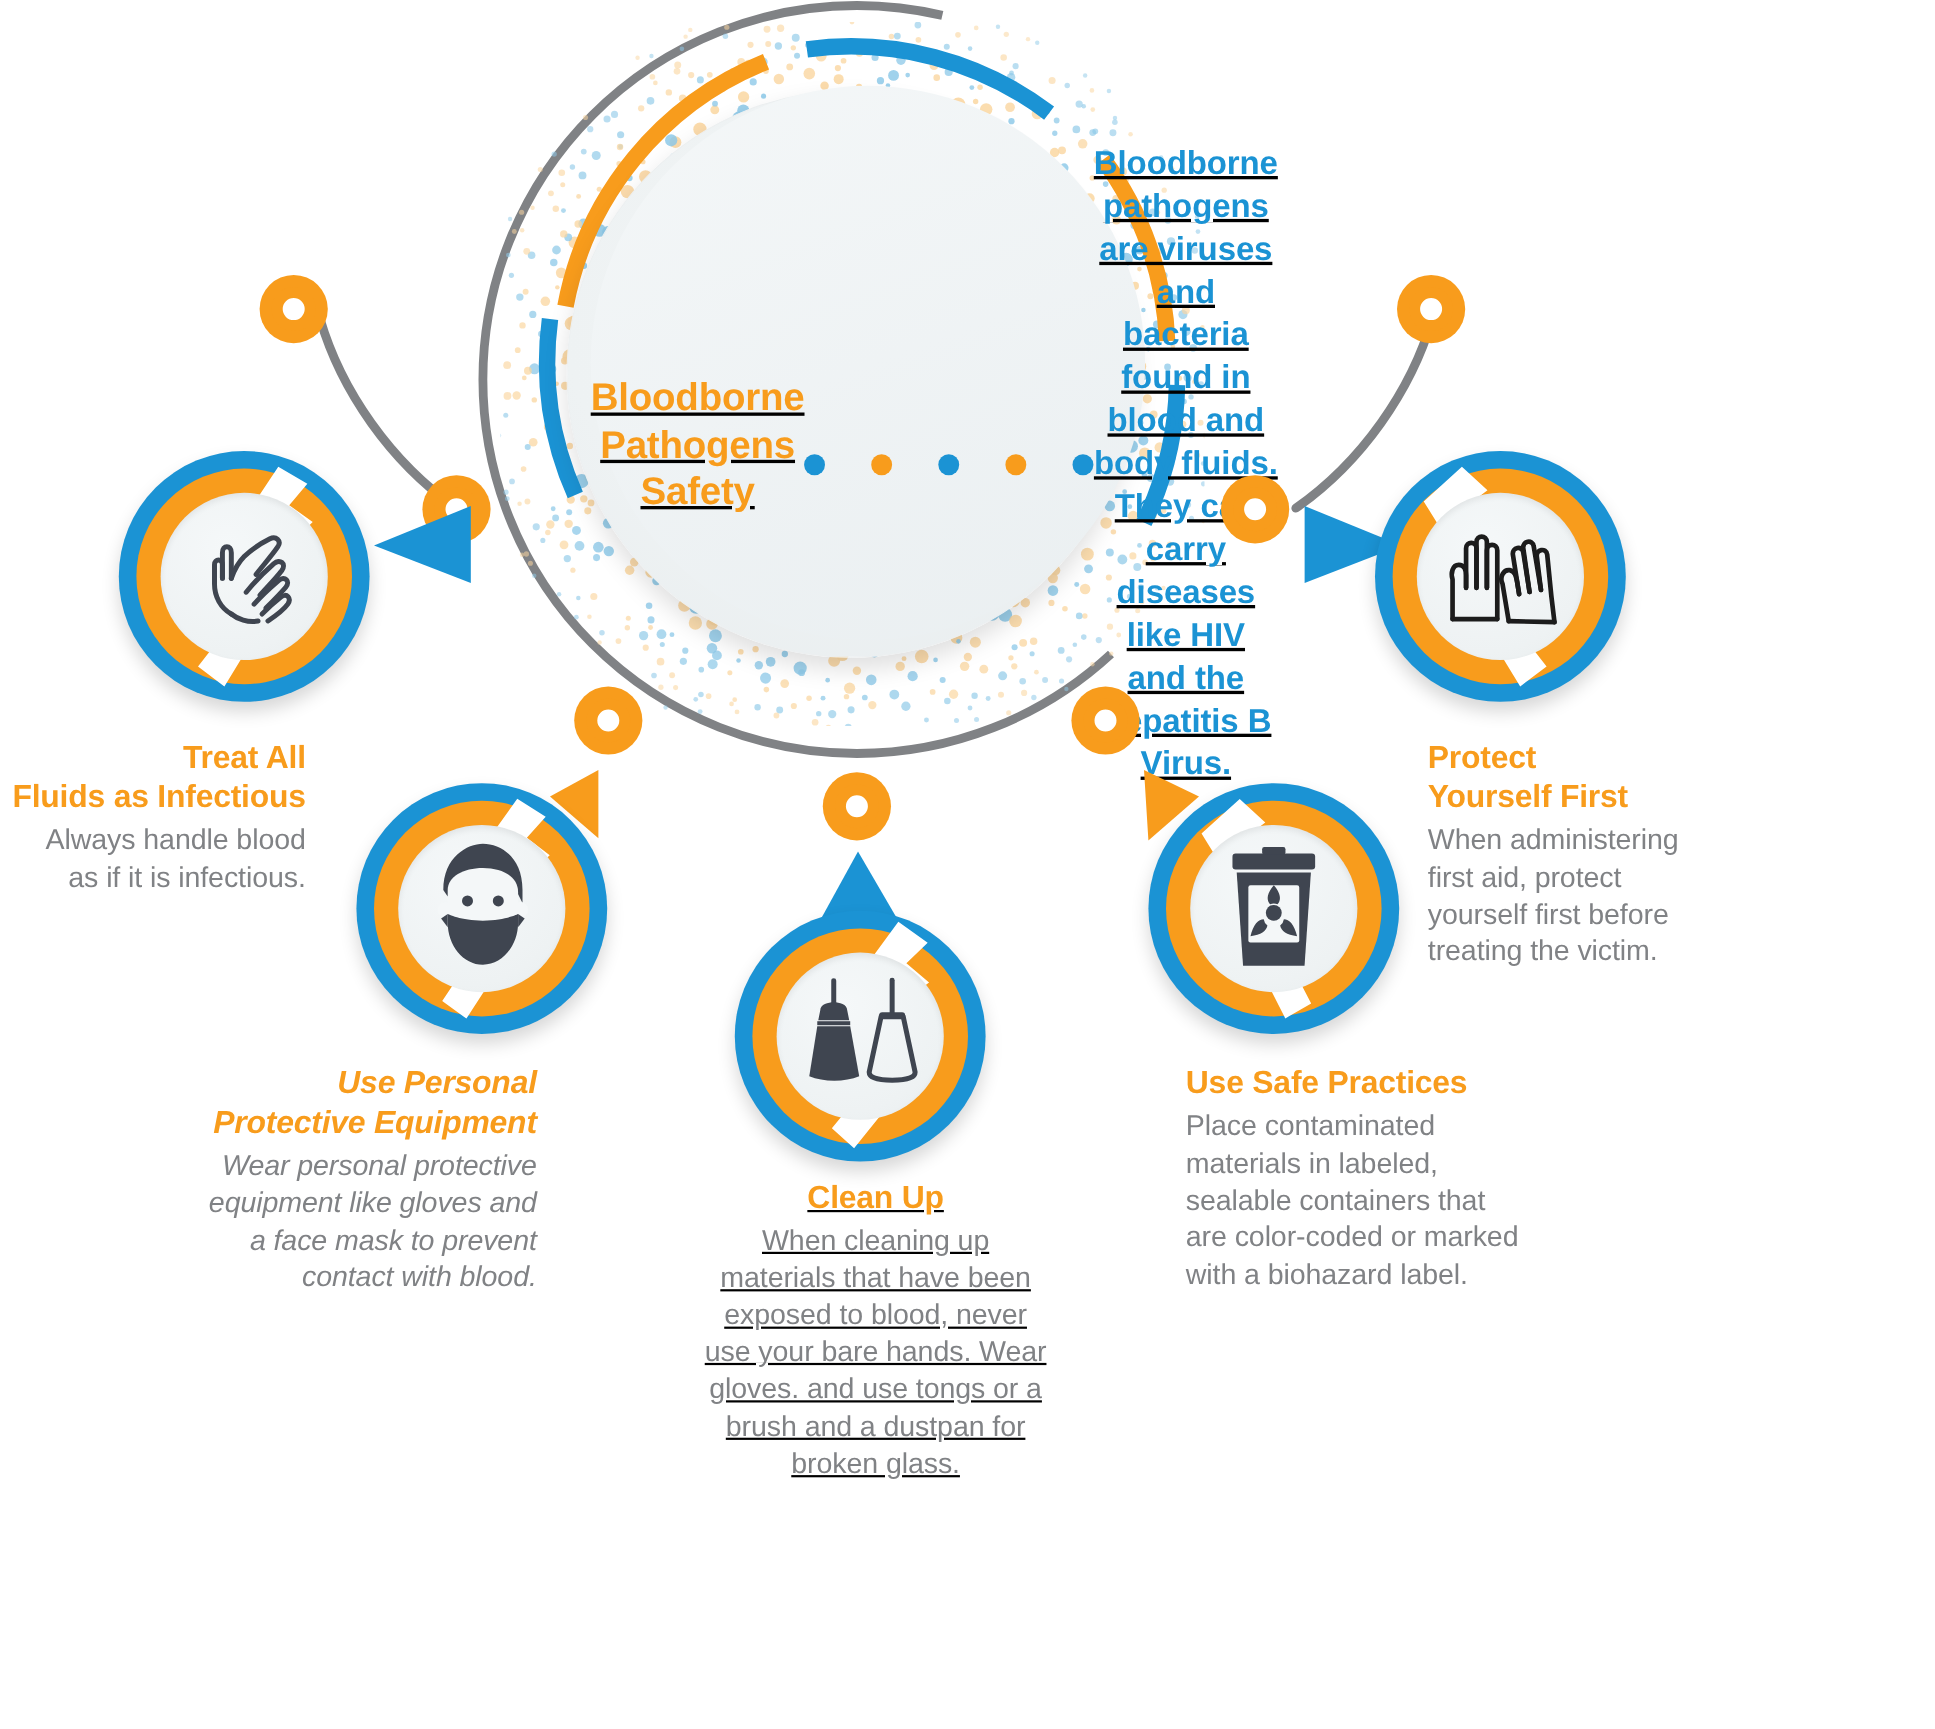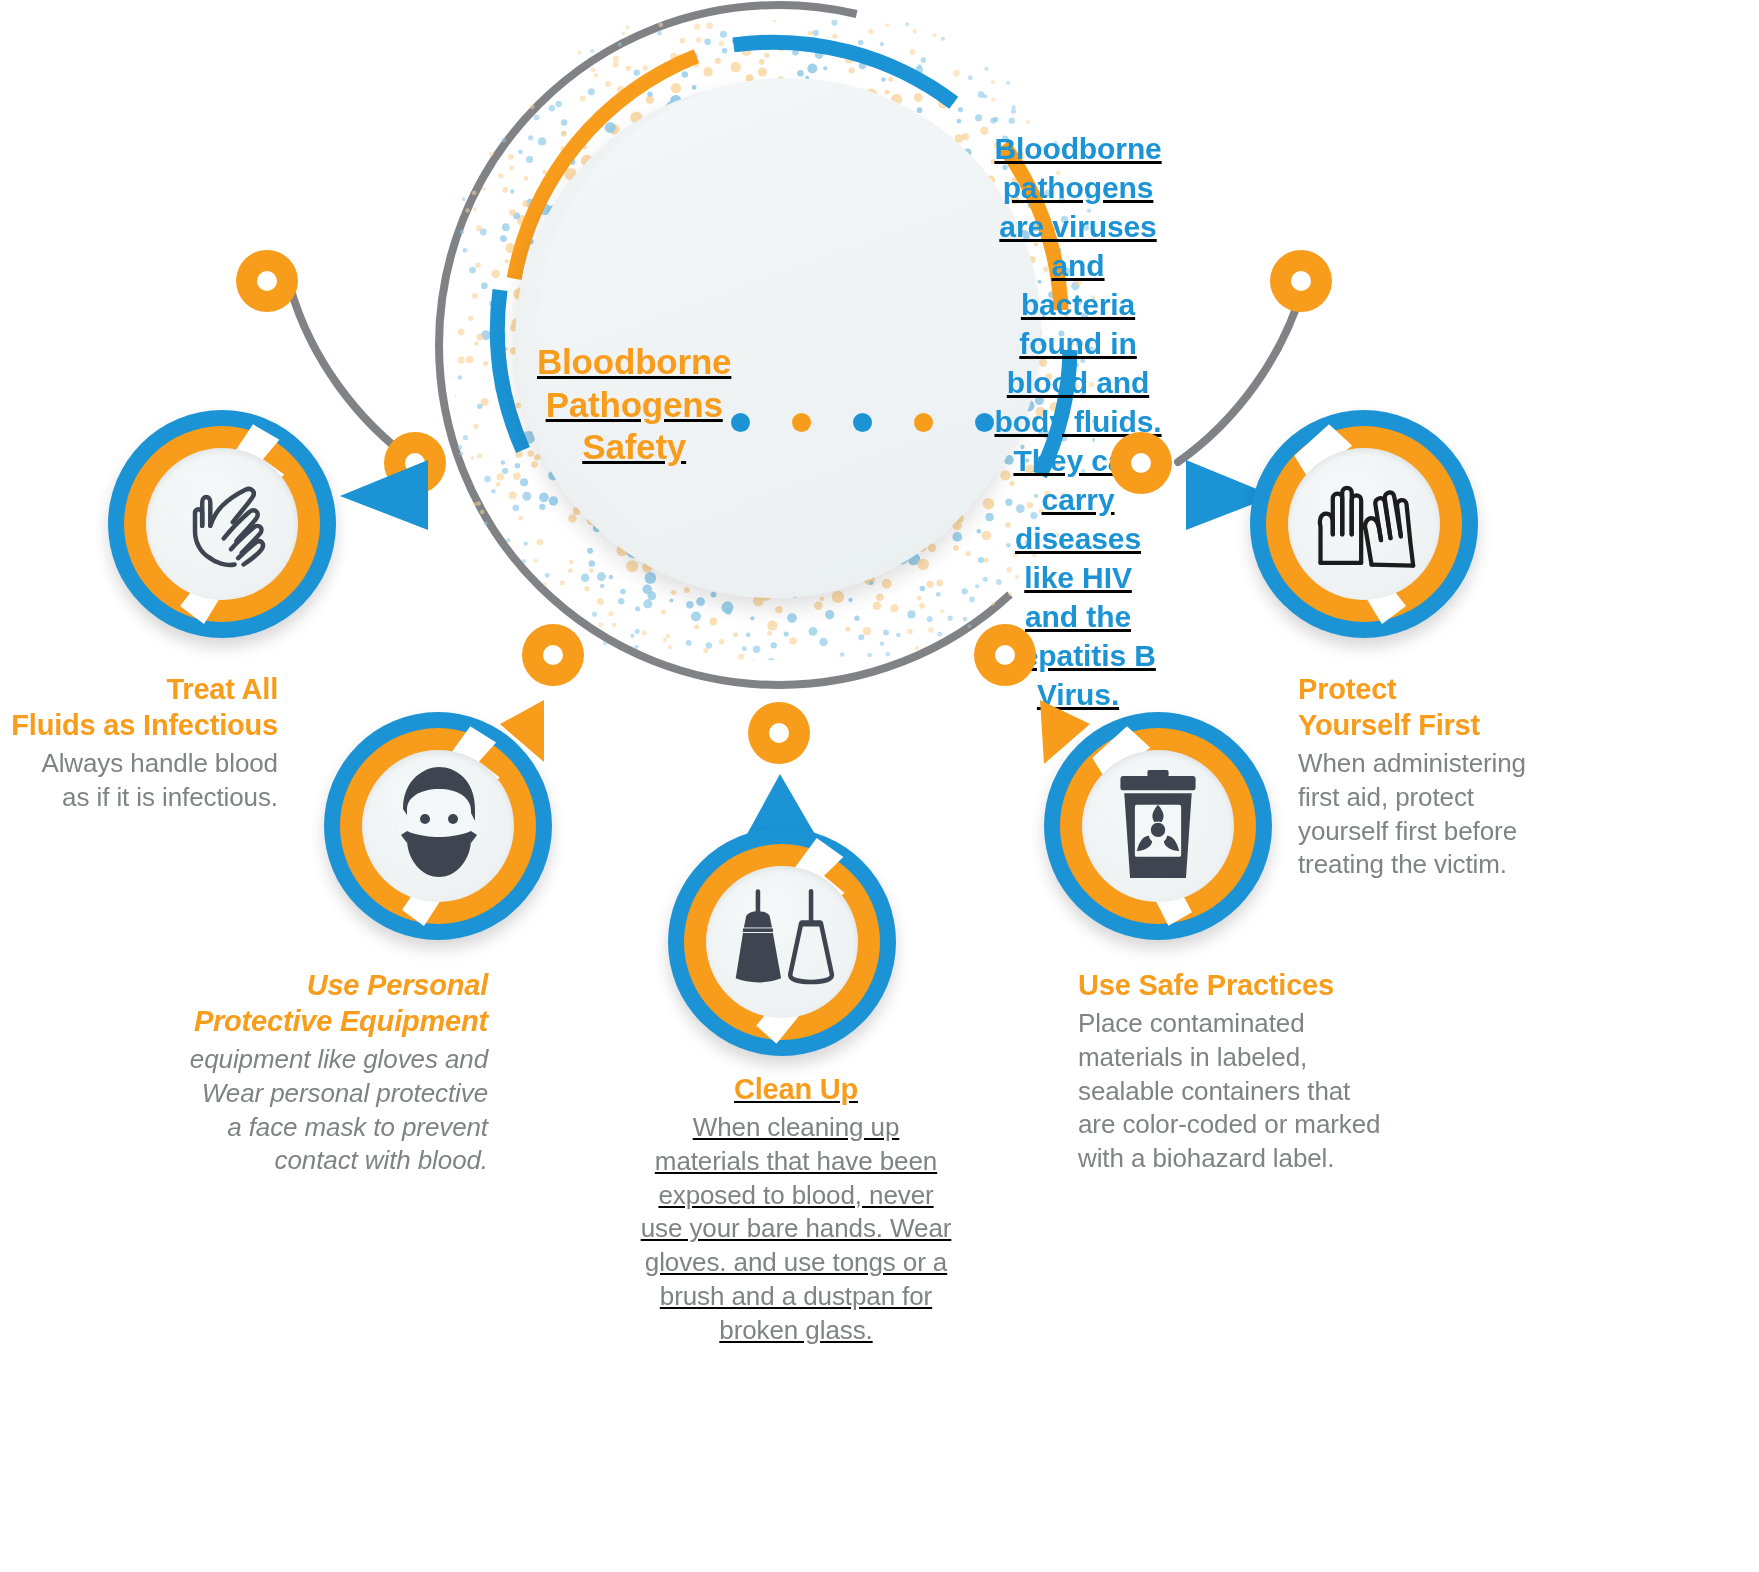--- a/index.html
+++ b/index.html
@@ -913,22 +913,22 @@
         </g>
       </svg>
     </div>
   </div>
   <div class="blk ta-r" style="left:150px;top:968px;width:338px;font-style:italic;">
     <div class="ttl">
       <div>Use Personal</div>
       <div>Protective Equipment</div>
     </div>
     <div class="dsc">
+      <div>Wear personal protective</div>
       <div>equipment like gloves and</div>
-      <div>Wear personal protective</div>
       <div>a face mask to prevent</div>
       <div>contact with blood.</div>
     </div>
   </div>
 
   <svg class="abs" style="left:736px;top:762px;" width="110" height="100">
     <polygon points="44,12 10,74 80,74" fill="#1b93d4"></polygon>
   </svg>
   <div class="spoke" style="left:668px;top:828px;">
     <div class="ring-outer"></div>

